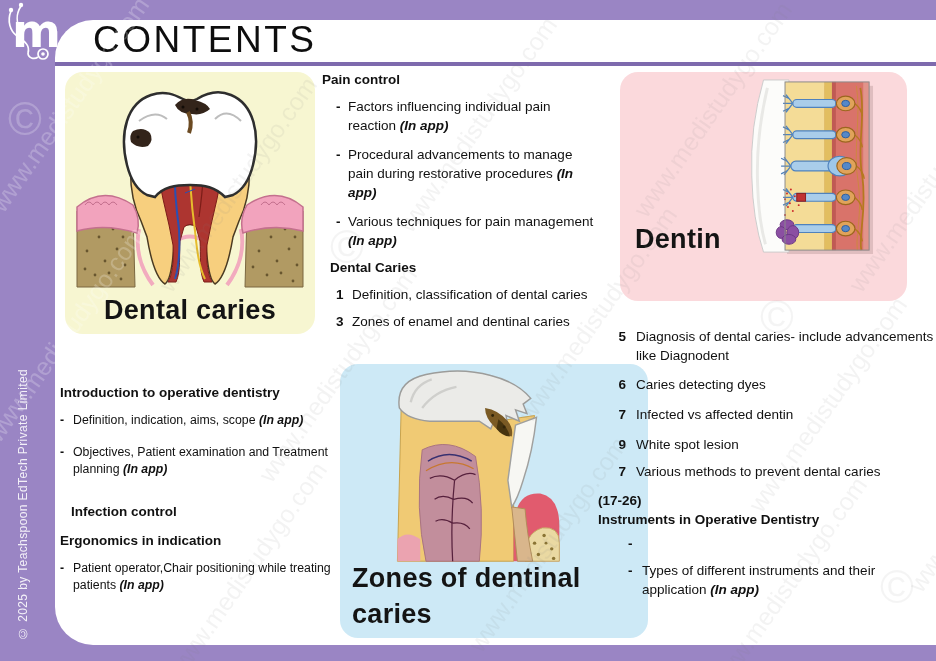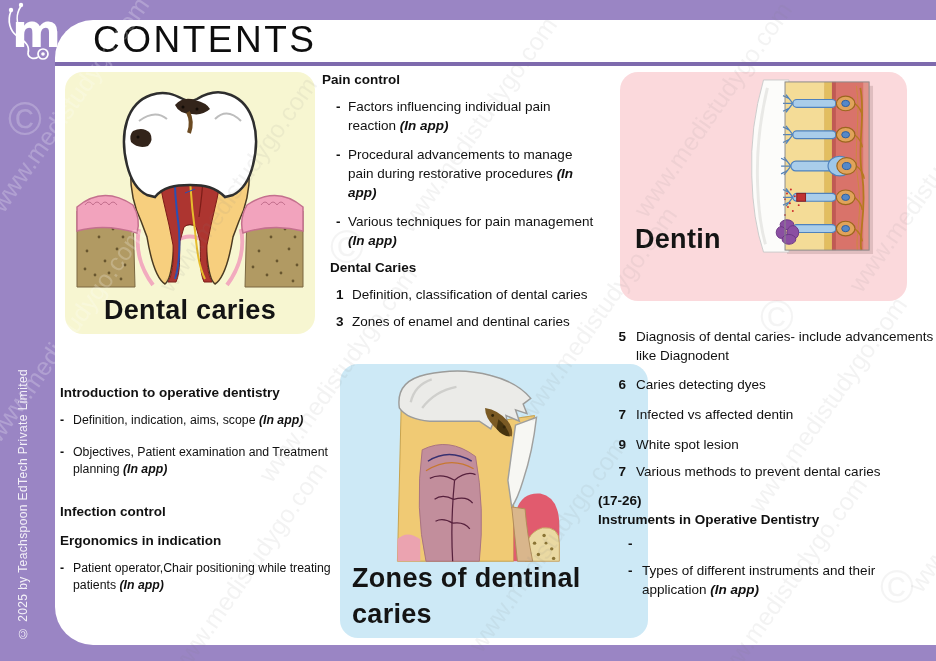--- a/index.html
+++ b/index.html
@@ -61,21 +61,21 @@
   .col-pain .b-item{padding-left:14px;margin-bottom:10px;}
   .col-pain .b-item:nth-of-type(4){margin-bottom:8px;}
   .dc-head{margin-left:8px;margin-bottom:6px;}
   .col-pain .m-item{margin-bottom:8px;}
   .col-left{left:60px;top:383px;width:292px;}
   .col-left .sec-head{margin-bottom:10px;}
   .col-left .small{font-size:12.3px;line-height:17px;}
   .col-left .b-item{margin-bottom:15px;}
   .col-left .b-item .dash{width:13px;}
   .col-left .gap-lg{margin-bottom:24px;line-height:17px;}
-  .head-infection{margin-bottom:14px;}
+  .head-infection{margin-bottom:14px;margin-left:11px;}
   .head-ergo{margin-bottom:8px;}
   .col-right{left:598px;top:327px;width:336px;}
   .col-right .n-item{margin-bottom:11px;}
   .col-right .n-item.two{margin-bottom:10px;}
   .col-right .n-item.tight{margin-bottom:8px;}
   .inst-head{display:flex;font-weight:700;margin-bottom:5px;flex-direction:column;}
   .inst-head .range{margin-right:6px;font-weight:700;}
   .col-right .b-item{padding-left:30px;margin-bottom:8px;width:290px;}
   .col-right .b-item .dash{width:14px;}
   

